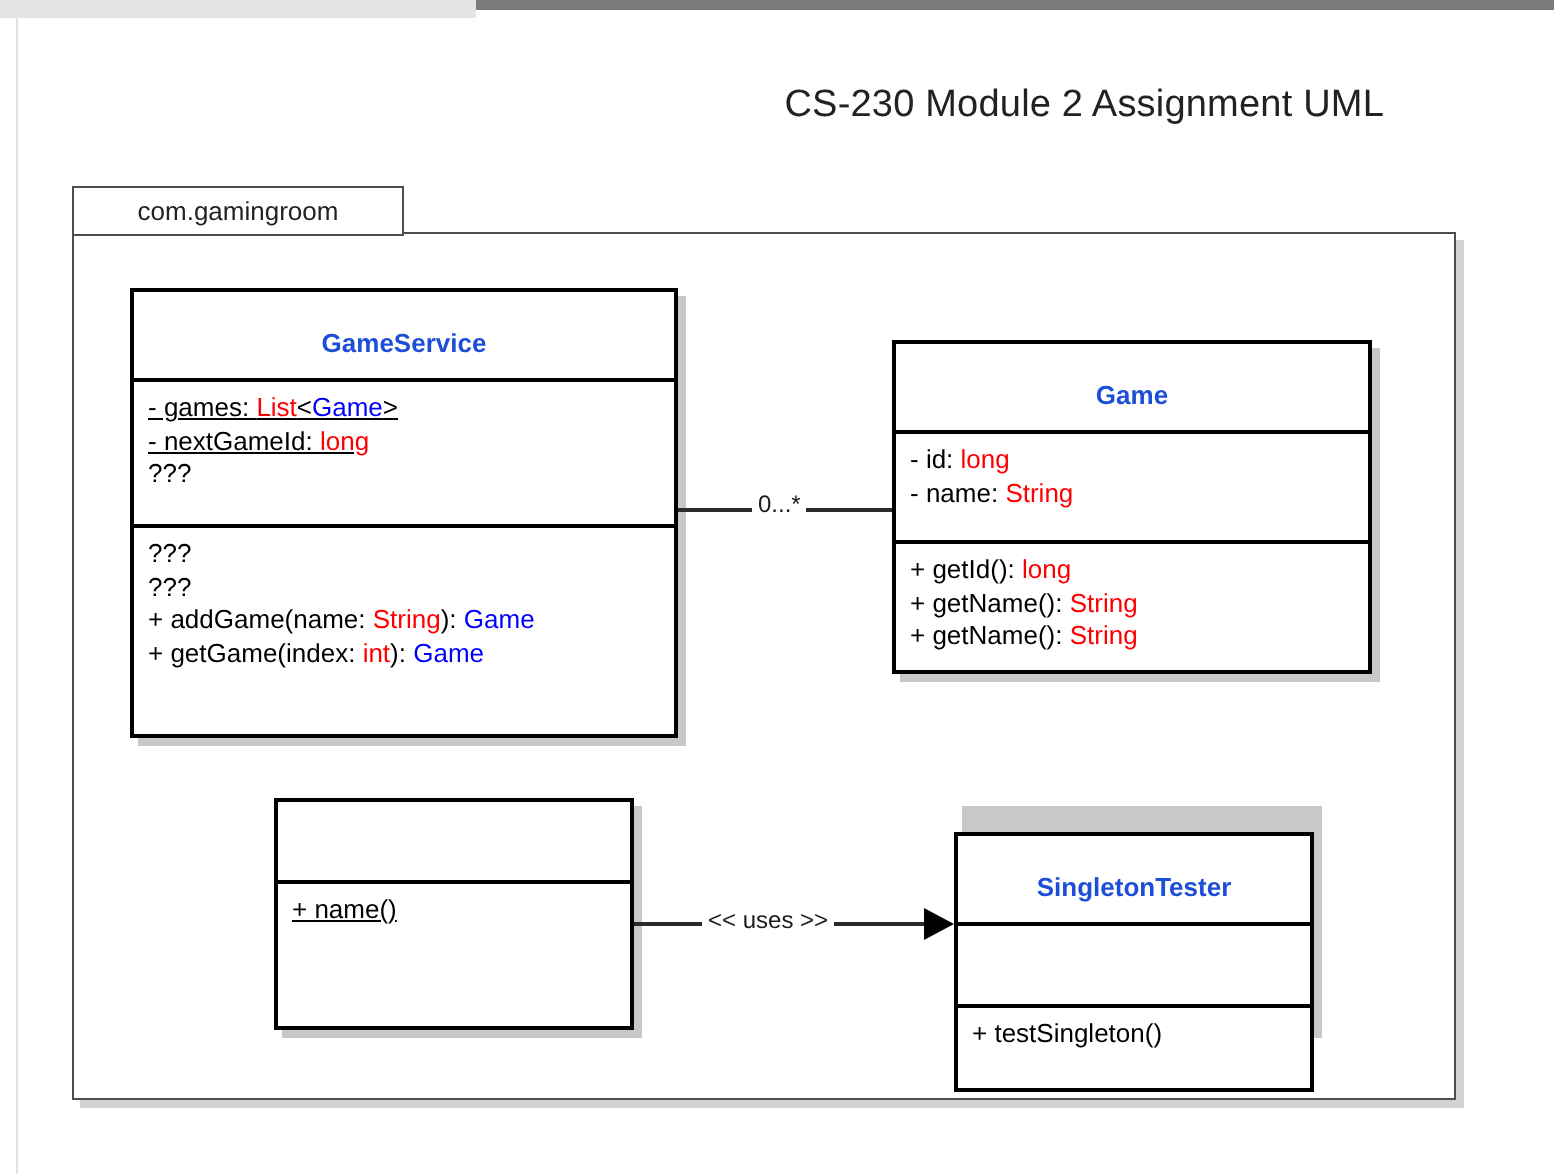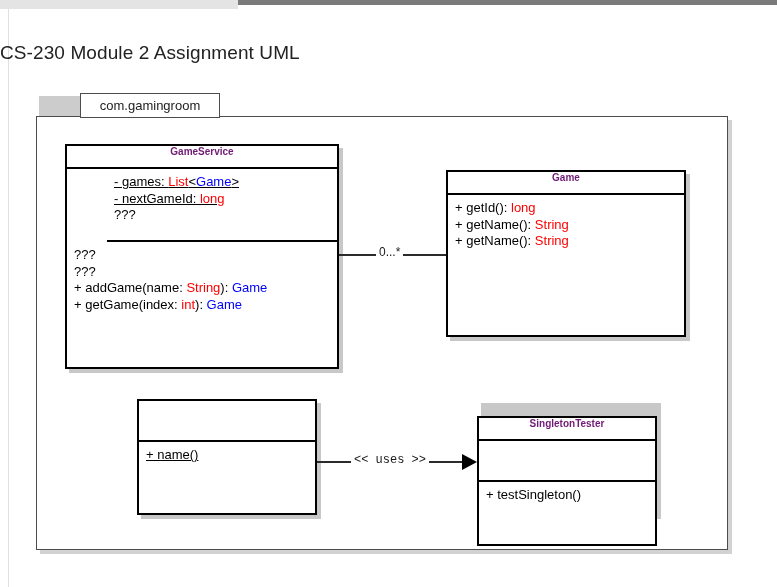--- a/index.html
+++ b/index.html
@@ -34,46 +34,45 @@
     left: 8px; top: 9px;
     width: 1px; height: 578px;
     background: #e0e0e0;
   }
 
   
   #page-title {
     position: absolute;
     left: 0; top: 42px;
     width: 692px;
-    text-align: left;
+    text-align: right;
     font-size: 19px;
     color: #222222;
     letter-spacing: 0.1px;
   }
 
   
   #package-frame {
     position: absolute;
     left: 36px; top: 93px;
     width: 692px; height: 457px;
   }
   #package-tab {
     position: absolute;
     left: 0; top: 0;
-    width: 140px; height: 25px;
+    width: 166px; height: 25px;
     border: 1.5px solid #4d4d4d;
     background: #ffffff;
     box-sizing: border-box;
     display: flex;
     align-items: center;
     justify-content: center;
     font-size: 13px;
     color: #222222;
     z-index: 3;
-    margin-left: 44px;
   }
   #package-tab-shadow {
     position: absolute;
     left: 3px; top: 3px;
     width: 155px; height: 25px;
     background: #cccccc;
     z-index: 1;
   }
   #package-body {
     position: absolute;
@@ -101,23 +100,23 @@
     z-index: 5;
   }
   .uml-class-shadow {
     position: absolute;
     background: #c8c8c8;
     z-index: 4;
   }
   .cls-name {
     text-align: center;
     font-weight: bold;
-    font-size: 10px;
-    color: #701a75;
-    padding: 0 4px 10px 4px;
+    font-size: 13px;
+    color: #1d4ed8;
+    padding: 18px 4px 10px 4px;
     border-bottom: 2px solid #000000;
     box-sizing: border-box;
   }
   .cls-compartment {
     padding: 5px 7px 6px 7px;
     box-sizing: border-box;
     font-size: 13px;
     line-height: 16.5px;
     color: #000000;
   }
@@ -170,36 +169,40 @@
 <div id="package-frame">
   <div id="package-tab-shadow"></div>
   <div id="package-body-shadow"></div>
   <div id="package-tab">com.gamingroom</div>
   <div id="package-body"></div>
 </div>
 
 <div class="uml-class-shadow" style="left:69px; top:148px; width:274px; height:225px;"></div>
 <div class="uml-class" style="left:65px; top:144px; width:274px; height:225px;">
   <div class="cls-name">GameService</div>
-  <div class="cls-compartment bordered" style="height:73px;margin-left:40px;">
+  <div class="cls-compartment bordered" style="height:73px;">
       <div class="member static-member"><span><span class="t-black">- games: </span><span class="t-red">List</span><span class="t-black">&lt;</span><span class="t-blue">Game</span><span class="t-black">&gt;</span></span></div>
       <div class="member static-member"><span><span class="t-black">- nextGameId: </span><span class="t-red">long</span></span></div>
       <div class="member"><span><span class="t-black">???</span></span></div>
     </div>
   <div class="cls-compartment">
       <div class="member"><span><span class="t-black">???</span></span></div>
       <div class="member"><span><span class="t-black">???</span></span></div>
       <div class="member"><span><span class="t-black">+ addGame(name: </span><span class="t-red">String</span><span class="t-black">): </span><span class="t-blue">Game</span></span></div>
       <div class="member"><span><span class="t-black">+ getGame(index: </span><span class="t-red">int</span><span class="t-black">): </span><span class="t-blue">Game</span></span></div>
     </div>
 </div>
 
 <div class="uml-class-shadow" style="left:450px; top:174px; width:240px; height:167px;"></div>
 <div class="uml-class" style="left:446px; top:170px; width:240px; height:167px;">
   <div class="cls-name">Game</div>
+  <div class="cls-compartment bordered" style="height:55px;">
+      <div class="member"><span><span class="t-black">- id: </span><span class="t-red">long</span></span></div>
+      <div class="member"><span><span class="t-black">- name: </span><span class="t-red">String</span></span></div>
+    </div>
   <div class="cls-compartment">
       <div class="member"><span><span class="t-black">+ getId(): </span><span class="t-red">long</span></span></div>
       <div class="member"><span><span class="t-black">+ getName(): </span><span class="t-red">String</span></span></div>
       <div class="member"><span><span class="t-black">+ getName(): </span><span class="t-red">String</span></span></div>
     </div>
 </div>
 
 <div class="uml-class-shadow" style="left:141px; top:403px; width:180px; height:116px;"></div>
 <div class="uml-class" style="left:137px; top:399px; width:180px; height:116px;">
   <div class="cls-compartment bordered" style="height:41px;"></div>
@@ -214,14 +217,14 @@
   <div class="cls-compartment bordered" style="height:41px;"></div>
   <div class="cls-compartment">
       <div class="member"><span><span class="t-black">+ testSingleton()</span></span></div>
     </div>
 </div>
 
 <div class="conn-line" style="left:339px; top:254px; width:107px; height:2px;"></div>
 <div class="conn-label" style="left:376px; top:245px;">0...*</div>
 
 <div class="conn-line" style="left:317px; top:461px; width:145px; height:2px;"></div>
-<div class="conn-label" style="left:351px; top:453px;font-family:Liberation Mono, monospace;">&lt;&lt; uses &gt;&gt;</div>
+<div class="conn-label" style="left:351px; top:453px;">&lt;&lt; uses &gt;&gt;</div>
 <div class="conn-arrowhead" style="left:462px; top:454px;"></div>
 
 </body></html>

